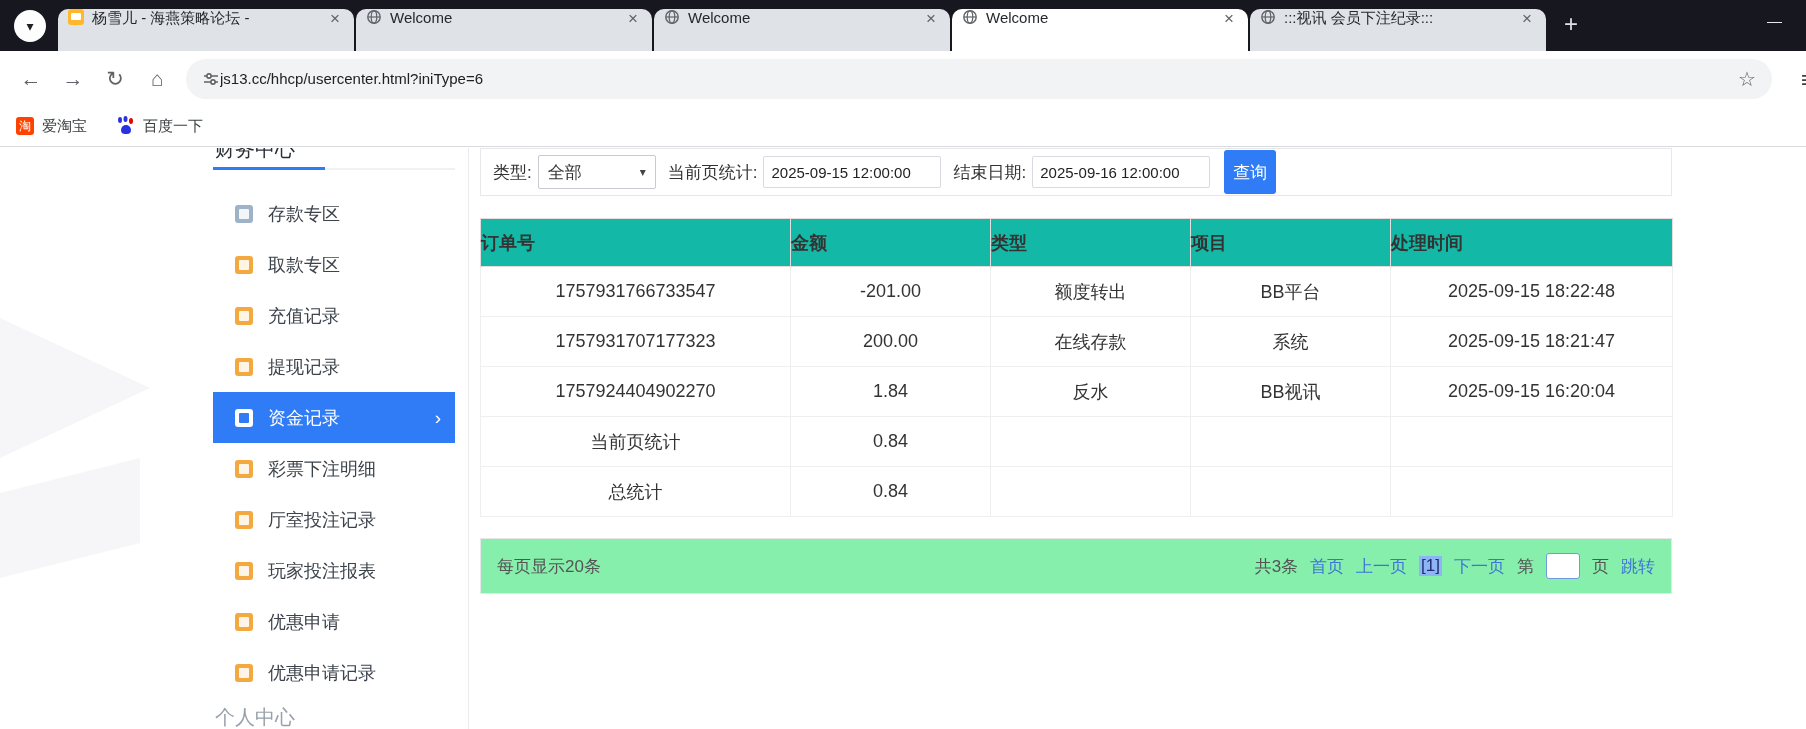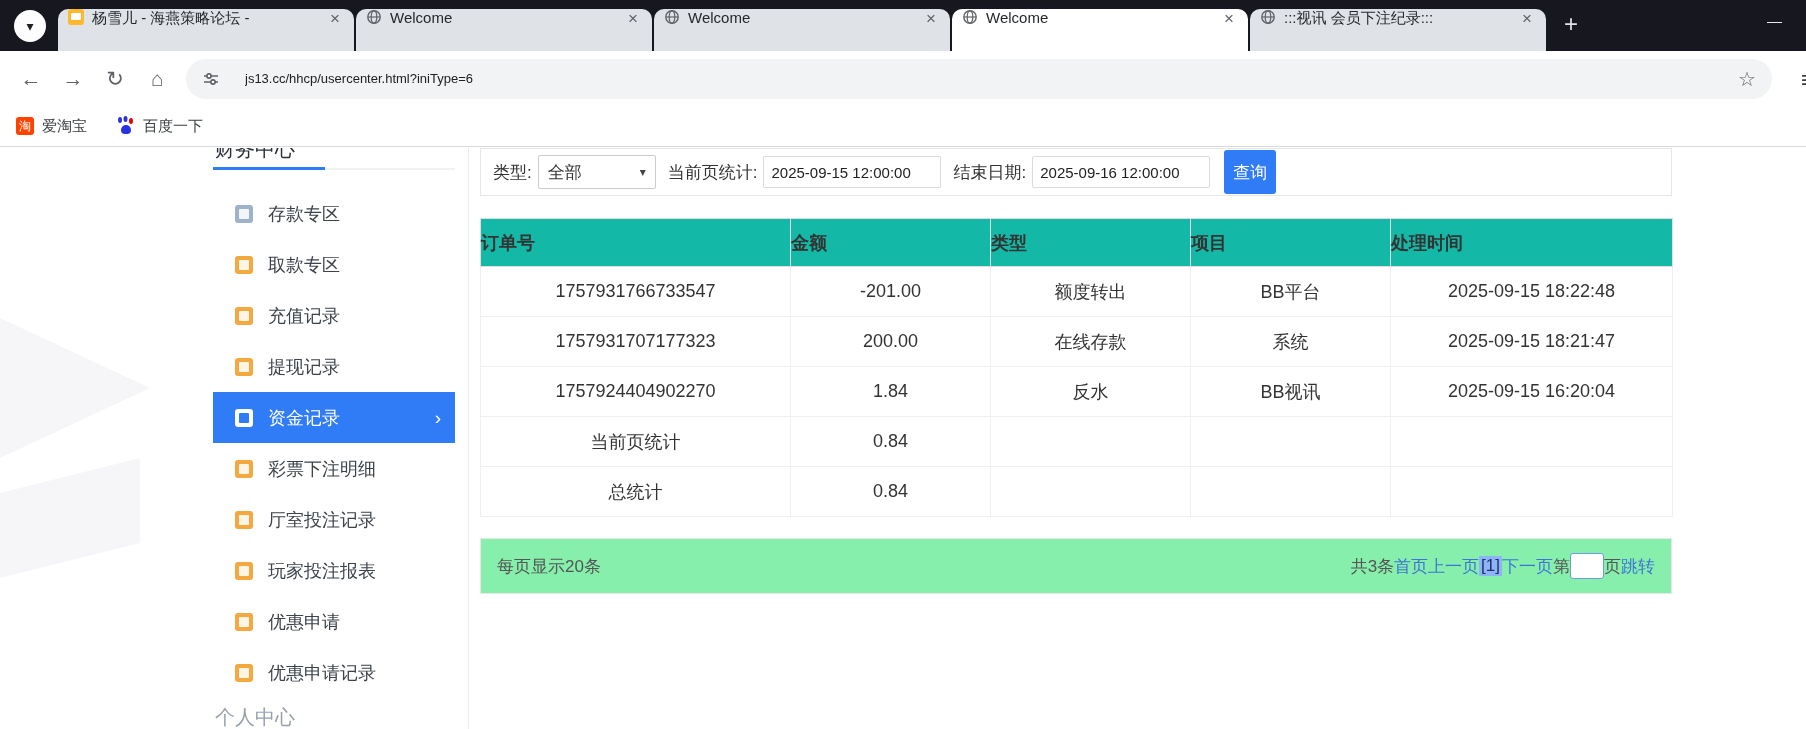--- a/index.html
+++ b/index.html
@@ -20,21 +20,21 @@
   .fav-forum::after { content:''; position:absolute; left:3px; top:4px; right:3px; bottom:5px; background:#fff; border-radius:1px; }
   .fav-globe { width:16px; height:16px; flex:none; }
   .newtab-btn { align-self:center; margin:0 0 4px 16px; color:#dfe2e7; font-size:24px; line-height:24px; }
   .minimize-btn { position:absolute; right:24px; top:12px; color:#e8eaed; font-size:15px; }
 
   .navbar { height:55px; background:#ffffff; display:flex; align-items:center; padding:0 10px; position:relative; }
   .nav-icon { width:42px; height:42px; border-radius:50%; display:flex; align-items:center; justify-content:center;
               font-size:21px; color:#5f6368; flex:none; }
   .omnibox { flex:1; height:40px; margin:0 24px 0 8px; background:#f1f3f4; border-radius:21px;
              display:flex; align-items:center; padding:0 16px; }
-  .omni-url { flex:1; font-size:13px; color:#202124; margin-left:25px; white-space:nowrap; overflow:hidden; }
+  .omni-url { flex:1; font-size:15px; color:#202124; margin-left:0; white-space:nowrap; overflow:hidden; }
   .star-icon { font-size:20px; color:#5f6368; }
   .overflow-icon { position:absolute; right:-9px; top:15px; font-size:24px; color:#3a3d42; }
 
   .bookmarks-bar { height:41px; background:#fff; border-bottom:1px solid #d9dadd; display:flex; align-items:center;
                    padding-left:16px; gap:30px; }
   .bookmark { display:flex; align-items:center; gap:8px; font-size:15px; color:#3c4043; }
   .bm-tao { width:18px; height:18px; background:#ff4200; border-radius:3px; color:#fff; font-size:12px;
             line-height:18px; text-align:center; flex:none; }
   .bm-baidu { width:18px; height:18px; position:relative; flex:none; }
   .bm-baidu::before { content:''; position:absolute; left:4px; bottom:1px; width:10px; height:9px;
@@ -83,21 +83,21 @@
 
   .table-wrap { margin-top:22px; }
   table { width:100%; border-collapse:collapse; table-layout:fixed; font-size:18px; color:#333; }
   col.c0{width:310px;} col.c1{width:200px;} col.c2{width:200px;} col.c3{width:200px;} col.c4{width:282px;}
   th { height:48px; background:#14b8a6; font-weight:bold; border:1px solid #e5dddd; text-align:left; }
   td { height:50px; border:1px solid #edeff1; text-align:center; }
   tbody tr { background:#fff; }
 
   .pagination { margin-top:21px; height:56px; border:1px solid #e7e7e9; background:#86efac;
                 display:flex; align-items:center; padding:0 16px; font-size:17px; color:#555; }
-  .pg-right { margin-left:auto; display:flex; align-items:center; gap:0; }
+  .pg-right { margin-left:auto; display:flex; align-items:center; gap:12px; }
   .pg-link { color:#3f74d6; cursor:default; }
   .pg-current { background:#8db4f7; color:#21306b; padding:0 2px; }
   .pg-input { width:34px; height:26px; border:1px solid #6f9bdf; border-radius:3px;
               font-family:"Liberation Sans", sans-serif; }
 </style>
 </head>
 <body>
 
 <div class="tabstrip">
   <div class="tab-search">

